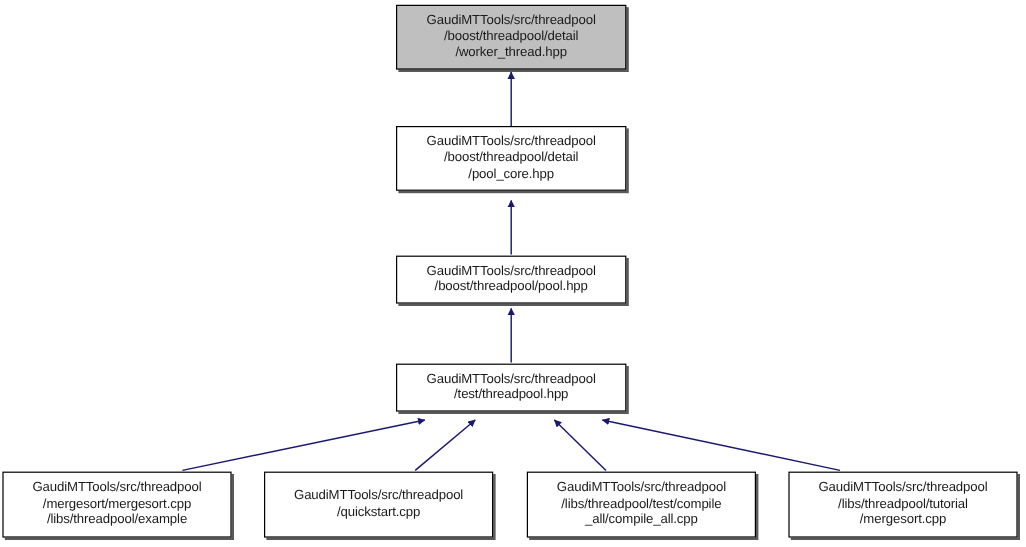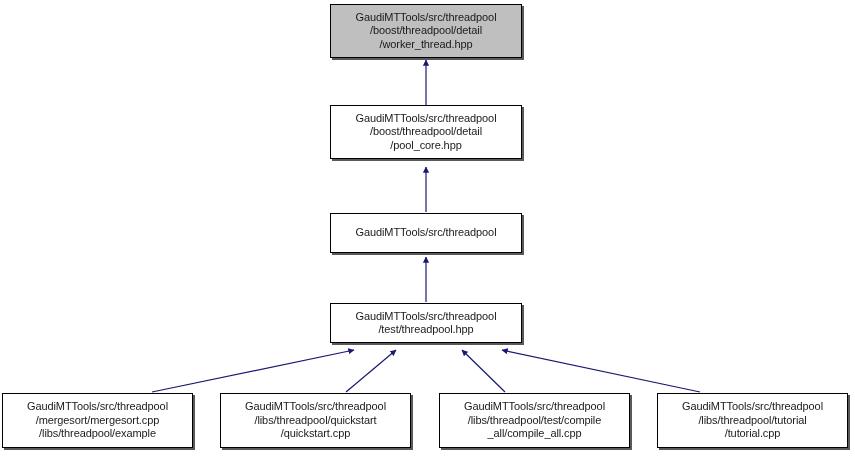--- a/index.html
+++ b/index.html
@@ -95,44 +95,44 @@
   </div>
 
   <div class="node" style="left:330px; top:105px; width:192px; height:54px;">
     <span class="line">GaudiMTTools/src/threadpool</span>
     <span class="line">/boost/threadpool/detail</span>
     <span class="line">/pool_core.hpp</span>
   </div>
 
   <div class="node" style="left:330px; top:213px; width:192px; height:40px;">
     <span class="line">GaudiMTTools/src/threadpool</span>
+    <span class="line">/boost/threadpool/pool.hpp</span>
   </div>
 
   <div class="node" style="left:330px; top:303px; width:192px; height:40px;">
     <span class="line">GaudiMTTools/src/threadpool</span>
     <span class="line">/test/threadpool.hpp</span>
   </div>
 
   <div class="node" style="left:2px; top:393px; width:191px; height:55px;">
     <span class="line">GaudiMTTools/src/threadpool</span>
     <span class="line">/mergesort/mergesort.cpp</span>
     <span class="line">/libs/threadpool/example</span>
   </div>
 
   <div class="node" style="left:220px; top:393px; width:191px; height:55px;">
     <span class="line">GaudiMTTools/src/threadpool</span>
-    <span class="line">/libs/threadpool/quickstart</span>
     <span class="line">/quickstart.cpp</span>
   </div>
 
   <div class="node" style="left:439px; top:393px; width:191px; height:55px;">
     <span class="line">GaudiMTTools/src/threadpool</span>
     <span class="line">/libs/threadpool/test/compile</span>
     <span class="line">_all/compile_all.cpp</span>
   </div>
 
   <div class="node" style="left:657px; top:393px; width:191px; height:55px;">
     <span class="line">GaudiMTTools/src/threadpool</span>
     <span class="line">/libs/threadpool/tutorial</span>
-    <span class="line">/tutorial.cpp</span>
+    <span class="line">/mergesort.cpp</span>
   </div>
 
 </div>
 
 </body></html>

